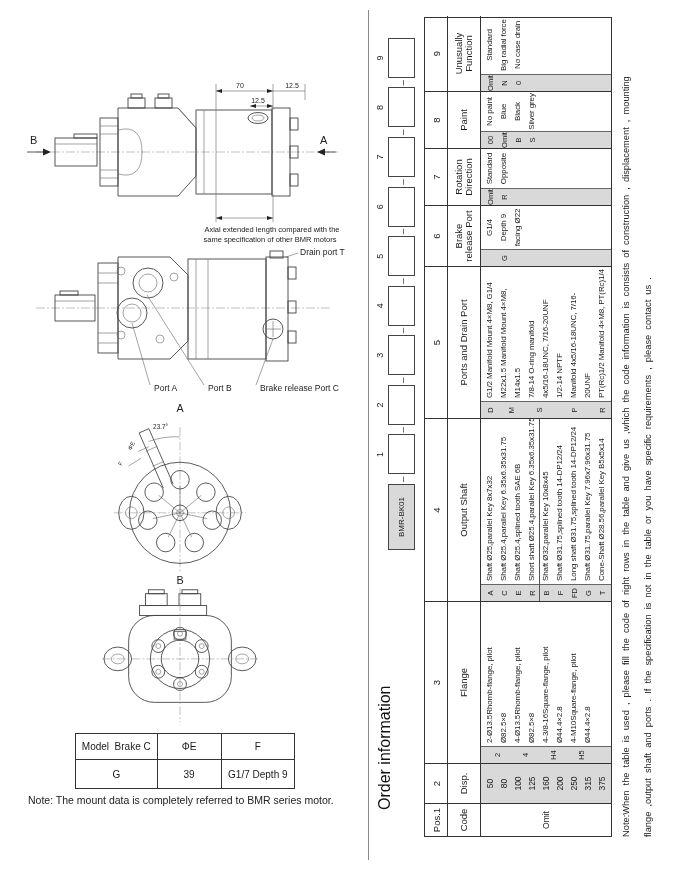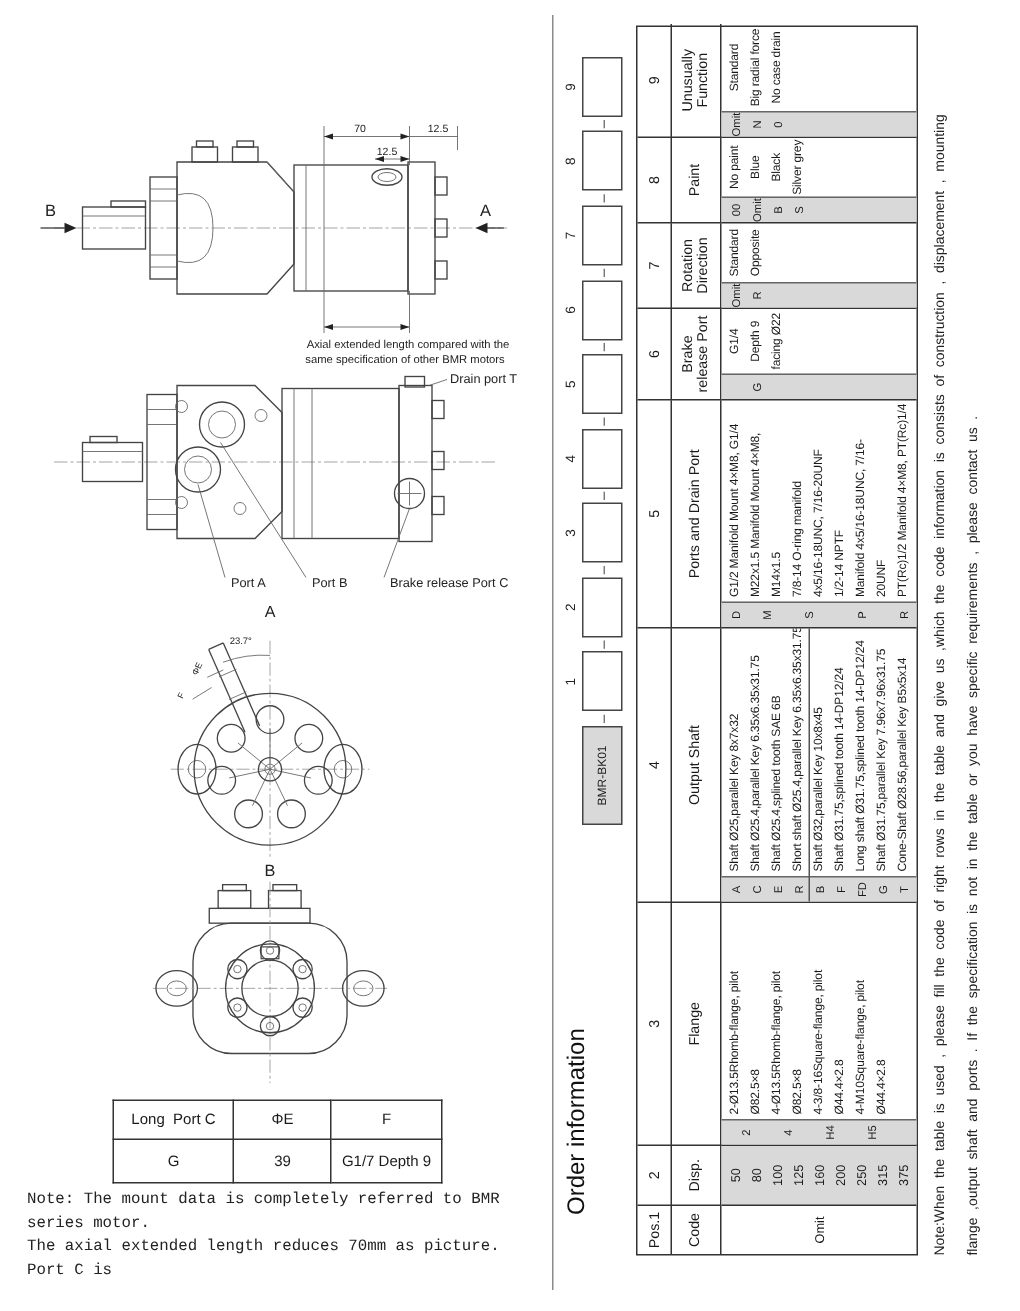--- a/index.html
+++ b/index.html
@@ -9,21 +9,21 @@
   svg{position:absolute;overflow:visible;}
   svg text{font-family:"Liberation Sans",sans-serif;fill:#222;}
   .dln{stroke:#444;stroke-width:.9;fill:none;}
   .dthin{stroke:#666;stroke-width:.6;fill:none;}
   .cl{stroke:#999;stroke-width:.6;stroke-dasharray:9 2 2 2;fill:none;}
   .arr{fill:#222;stroke:none;}
   
   .mtable{position:absolute;left:75px;top:733px;width:220px;border:1px solid #333;border-collapse:collapse;font-size:10px;}
   .mtable td{border:1px solid #333;text-align:center;height:23px;white-space:pre;}
   .mtable tr:last-child td{height:26px;}
-  .noteL{position:absolute;left:18px;top:793px;font-size:10.5px;line-height:15.5px;color:#222;width:330px;font-family:Liberation Mono, monospace;}
+  .noteL{position:absolute;left:28px;top:793px;font-size:10.5px;line-height:15.5px;color:#222;width:330px;}
   
   .order-block{position:absolute;left:368px;top:860px;width:850px;height:300px;
                transform:rotate(-90deg);transform-origin:0 0;border-top:1px solid #8a8a8a;}
   .order-title{position:absolute;left:50px;top:7px;font-size:16px;color:#111;}
   .boxes{position:absolute;left:310px;top:6px;display:flex;align-items:flex-end;}
   .modelbox{width:64px;height:25px;background:#d9d9d9;border:1px solid #444;display:flex;
             align-items:center;justify-content:center;font-size:8px;}
   .boxgroup{display:flex;flex-direction:column;align-items:center;}
   .boxnum{font-size:9px;height:13px;color:#222;}
   .fillbox{width:38px;height:25px;border:1px solid #444;background:#fff;}
@@ -213,35 +213,34 @@
       <circle class="dthin" cx="85" cy="113.5" r="2.5"></circle>
     <circle class="dln" cx="63" cy="101" r="6.5"></circle>
       <circle class="dthin" cx="63" cy="101" r="2.5"></circle>
     <circle class="dln" cx="63" cy="75" r="6.5"></circle>
       <circle class="dthin" cx="63" cy="75" r="2.5"></circle>
   </svg>
 
   <table class="mtable">
     <tbody>
         <tr>
-      <td style="width:80px">Long  Port C</td>
+      <td style="width:80px">Model  Brake C</td>
       <td style="width:68px">ΦE</td>
       <td style="width:72px">F</td>
     </tr>
     <tr>
       <td>G</td>
       <td>39</td>
       <td>G1/7 Depth 9</td>
     </tr>
   </tbody>
     </table>
 
   <div class="noteL">
     <div>Note: The mount data is completely referred to BMR series motor.</div>
-    <div>The axial extended length reduces 70mm as picture. Port C is</div>
   </div>
 
   <div class="order-block">
     <div class="order-title">Order information</div>
 
     <div class="boxes" id="code-boxes">
       <div class="modelbox">BMR-BK01</div>
     <div class="dash">–</div>
         <div class="boxgroup">
           <div class="boxnum">1</div>

